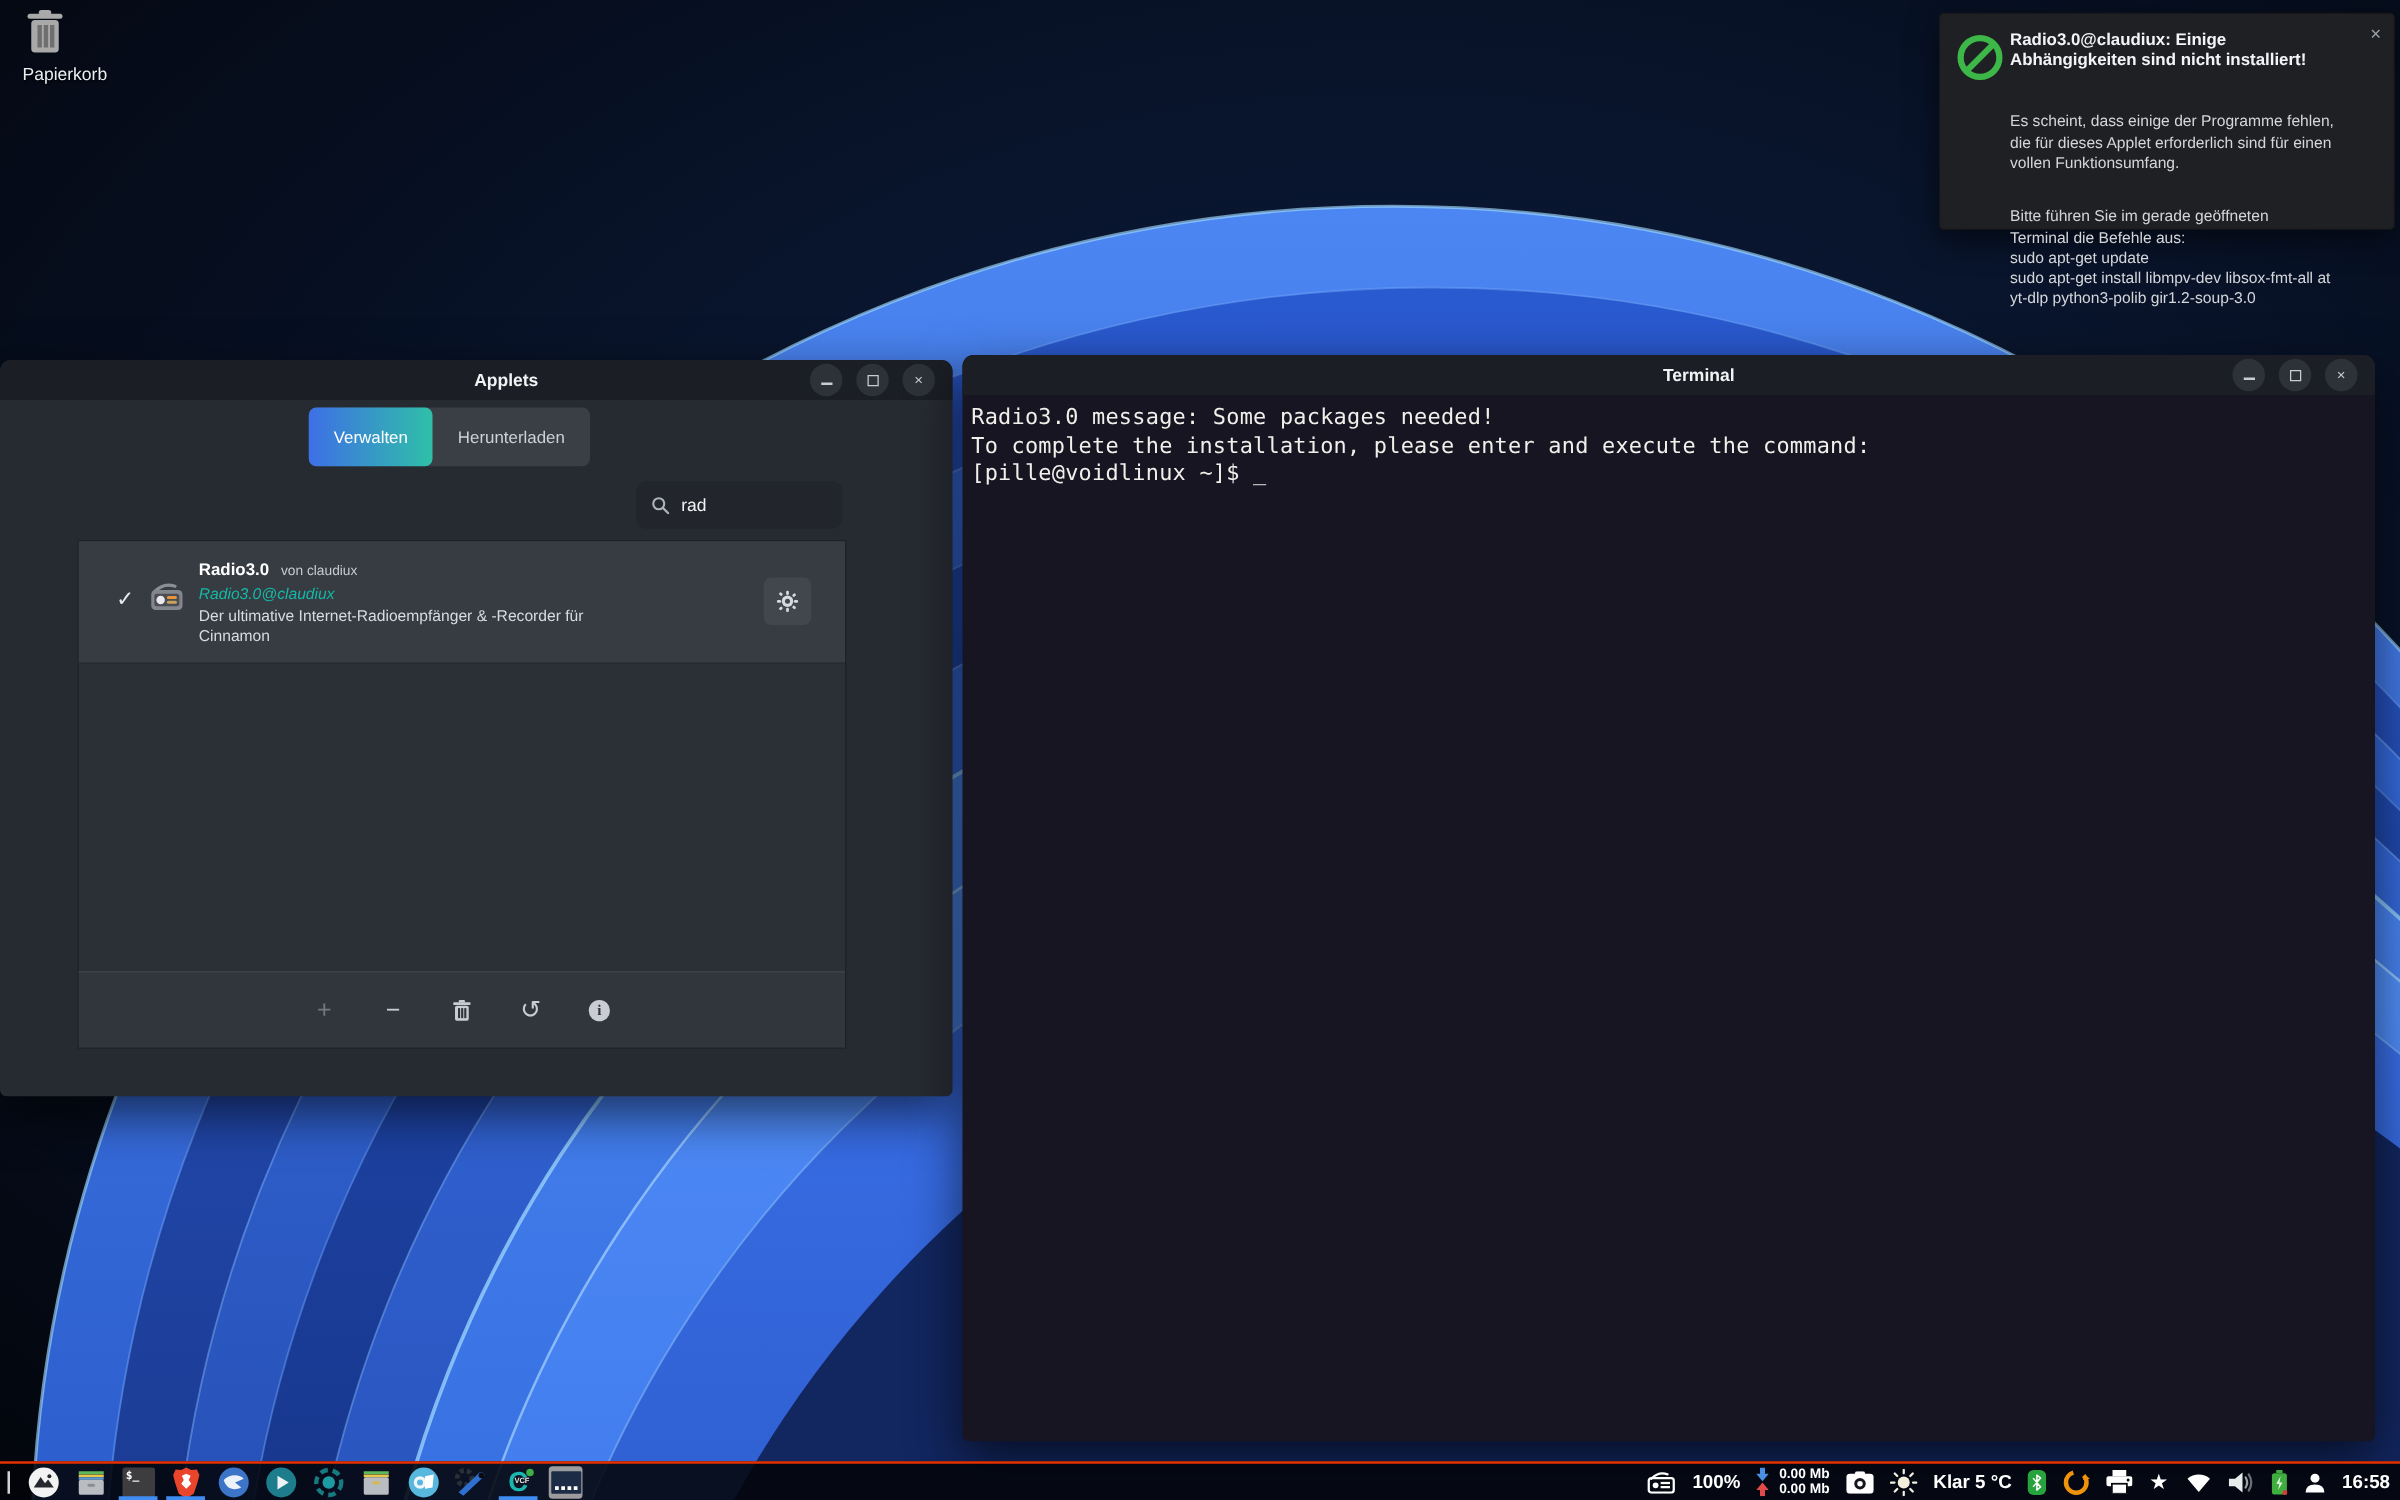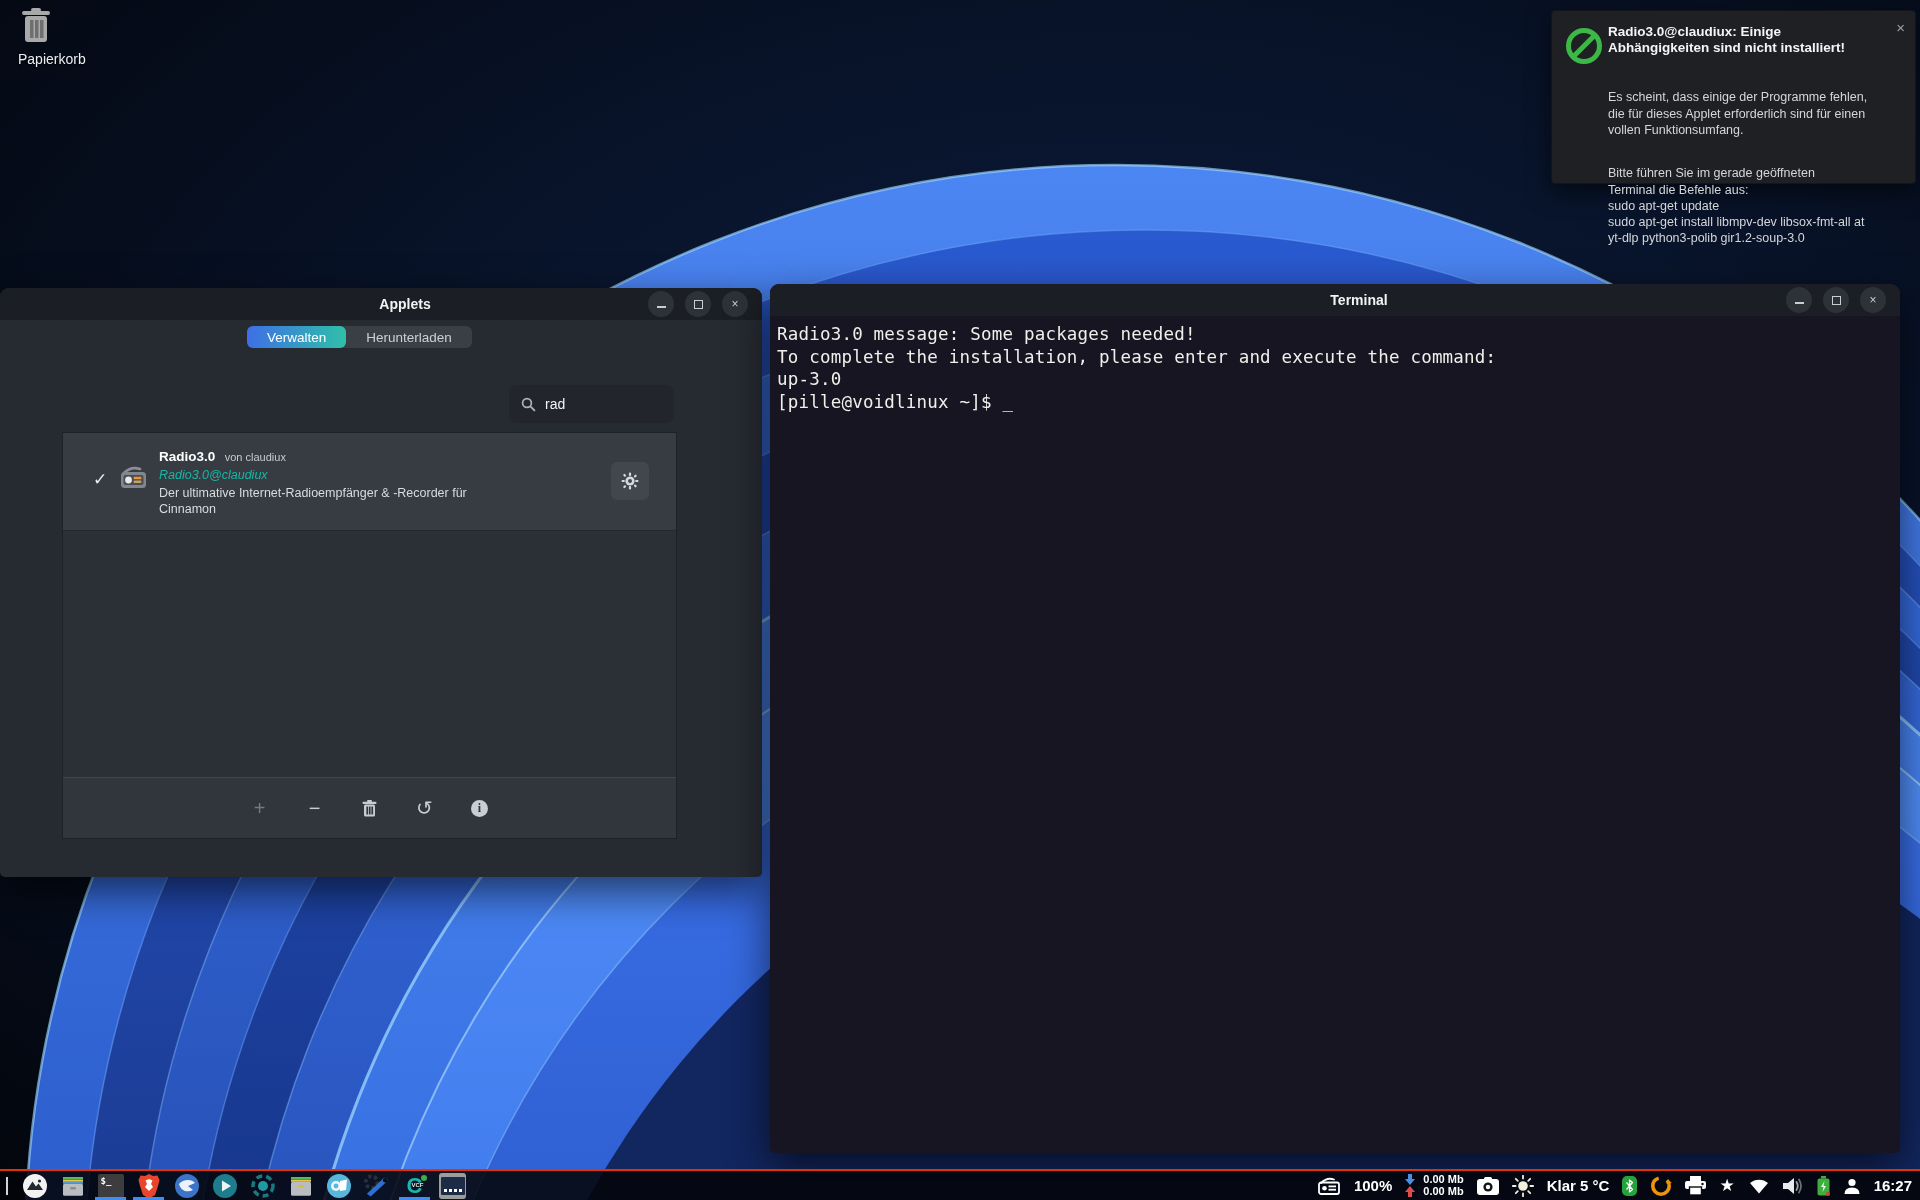--- a/index.html
+++ b/index.html
@@ -15,21 +15,21 @@
   .titlebar{height:32px;background:#1b1e24;border-radius:9px 9px 0 0;position:relative;
     display:flex;align-items:center;justify-content:center;padding-left:48px;}
   .titlebar .wtitle{color:#f1f3f5;font-weight:bold;font-size:14px;}
   .winbtns{position:absolute;right:14px;top:3px;display:flex;gap:11px;}
   .wbtn{width:26px;height:26px;border-radius:50%;background:#2d3138;color:#c9cdd2;
     display:flex;align-items:center;justify-content:center;font-size:12px;line-height:1;cursor:default;}
   .wbtn .sq{width:7px;height:7px;border:1.5px solid #c9cdd2;}
   .wbtn .mindash{width:9px;height:2px;background:#c9cdd2;margin-top:6px;}
   
   #applets{left:0;top:288px;width:762px;height:589px;background:#262a31;}
-  #tabswrap{position:absolute;left:247px;top:38px;height:22px;background:#3a3e45;border-radius:6px;
+  #tabswrap{position:absolute;left:247px;top:38px;height:47px;background:#3a3e45;border-radius:6px;
     display:flex;align-items:stretch;}
   .tab{display:flex;align-items:center;justify-content:center;font-size:13.5px;padding:0 20px;border-radius:6px;color:#ccd1d6;}
   .tab.active{background:linear-gradient(90deg,#3e6fe6,#2fc0a8);color:#fff;}
   #searchbox{position:absolute;left:509px;top:97px;width:165px;height:38px;background:#22262c;
     border-radius:8px;display:flex;align-items:center;padding:0;box-sizing:border-box;}
   #searchbox svg{margin:0 7px 0 12px;flex:none;}
   #searchbox input{background:transparent;border:none;outline:none;color:#f2f3f5;font-size:14px;width:110px;
     font-family:"Liberation Sans",sans-serif;}
   #listbox{position:absolute;left:62px;top:144px;width:615px;height:407px;background:#2b2f36;
     border:1px solid #1e2126;box-sizing:border-box;}
@@ -259,21 +259,20 @@
           <span class="sq"></span>
         </div>
       <div class="wbtn">
           <span>×</span>
         </div>
     </div>
   </div>
   <div id="termbody">
     <div class="tline">Radio3.0 message: Some packages needed!</div>
     <div class="tline">To complete the installation, please enter and execute the command:</div>
-    <div class="tline">up-3.0</div>
     <div class="tline">[pille@voidlinux ~]$ _</div>
   </div>
 </div>
 
 <div id="notif">
   <span class="nicon">
     <svg width="38" height="38" viewBox="0 0 38 38">
       <circle cx="19" cy="19" r="15.5" fill="none" stroke="#3db748" stroke-width="5"></circle>
       <line x1="9.5" y1="28.5" x2="28.5" y2="9.5" stroke="#3db748" stroke-width="5"></line>
     </svg>
@@ -497,15 +496,15 @@
       </svg>
     </span>
 
     <span class="trayicon">
       <svg width="18" height="18" viewBox="0 0 18 18">
         <circle cx="9" cy="5.5" r="3.6" fill="#fff"></circle>
         <path d="M1.5 17 Q1.5 10.5 9 10.5 Q16.5 10.5 16.5 17 Z" fill="#fff"></path>
       </svg>
     </span>
 
-    <span class="traytxt">16:27</span>
+    <span class="traytxt">16:58</span>
   </div>
 </div>
 
 </body></html>

